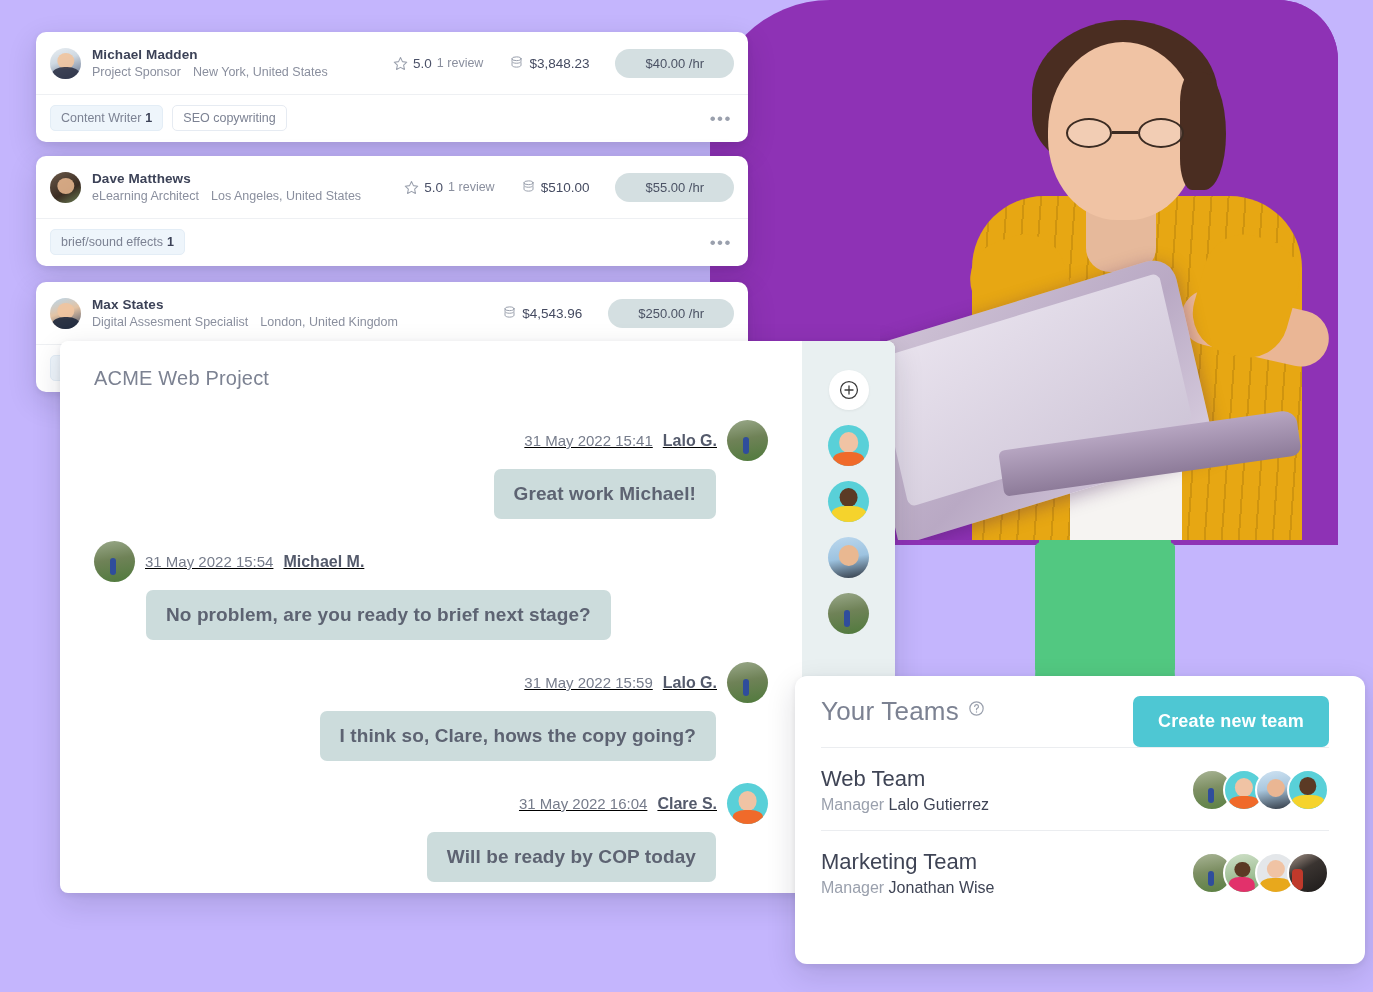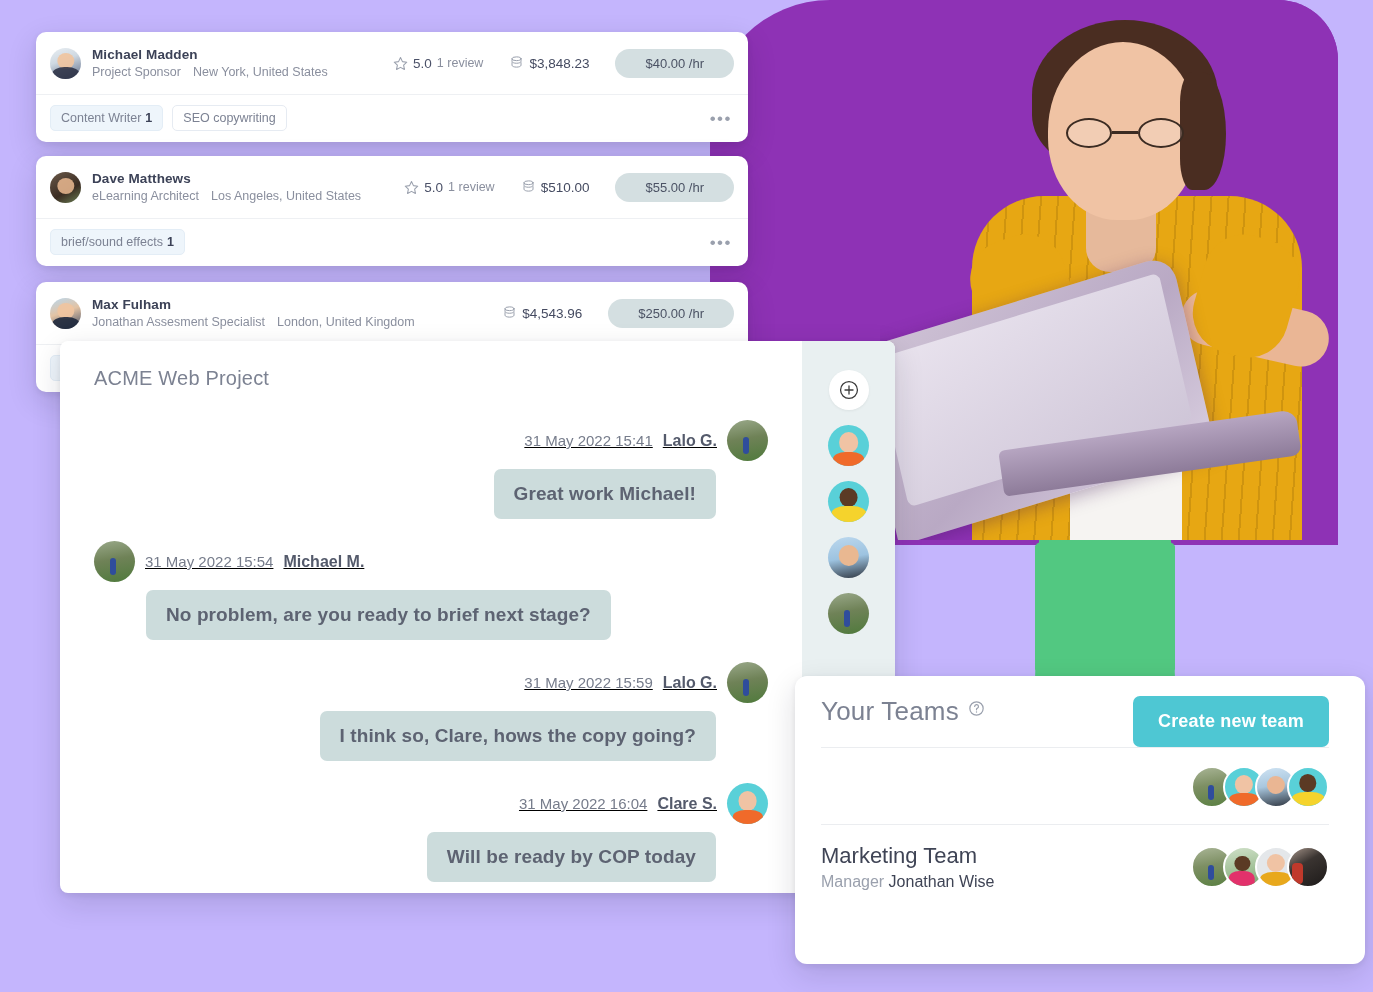--- a/index.html
+++ b/index.html
@@ -463,23 +463,23 @@
     </div>
   </div>
 
   <div class="card fcard" id="fcard-3">
     <div class="fcard-top">
       <div class="avatar av-c">
         <span class="av-face"></span>
         <span class="av-body" style="background:rgba(30,40,60,.9);"></span>
       </div>
       <div class="fcard-names">
-        <div class="fname">Max Fulham</div>
+        <div class="fname">Max States</div>
         <div class="fmeta">
-          <span class="frole">Jonathan Assesment Specialist</span>
+          <span class="frole">Digital Assesment Specialist</span>
           <span class="floc">London, United Kingdom</span>
         </div>
       </div>
       <div class="fcard-stats">
         <div class="stat">
           <svg class="icon-coins" width="15" height="16" viewBox="0 0 24 24" fill="none" stroke="#9aa0ad" stroke-width="1.6" stroke-linecap="round">
             <ellipse cx="12" cy="5.2" rx="7.2" ry="3"></ellipse>
             <path d="M4.8 5.2v4.2c0 1.65 3.2 3 7.2 3s7.2-1.35 7.2-3V5.2"></path>
             <path d="M4.8 11.4v4.2c0 1.65 3.2 3 7.2 3s7.2-1.35 7.2-3v-4.2"></path>
           </svg>
@@ -567,20 +567,27 @@
         <svg width="17" height="17" viewBox="0 0 24 24" fill="none" stroke="#9aa0ad" stroke-width="1.7">
           <circle cx="12" cy="12" r="9.4"></circle>
           <path d="M9.4 9.2a2.7 2.7 0 1 1 3.5 2.6c-.6.2-.9.8-.9 1.5v.5" stroke-linecap="round"></path>
           <circle cx="12" cy="17" r="0.95" fill="#9aa0ad" stroke="none"></circle>
         </svg>
       </span>
       <button class="btn-create">Create new team</button>
     </div>
 
     <div class="team-row">
+      <div>
+        <div class="team-name">Web Team</div>
+        <div class="team-mgr">
+          <span>Manager</span>
+          <b>Lalo Gutierrez</b>
+        </div>
+      </div>
       <div class="team-avs">
         <span class="t-av av-field"></span>
         <span class="t-av av-gm"></span>
         <span class="t-av av-man2"></span>
         <span class="t-av av-yellow"></span>
       </div>
     </div>
 
     <div class="team-row">
       <div>

